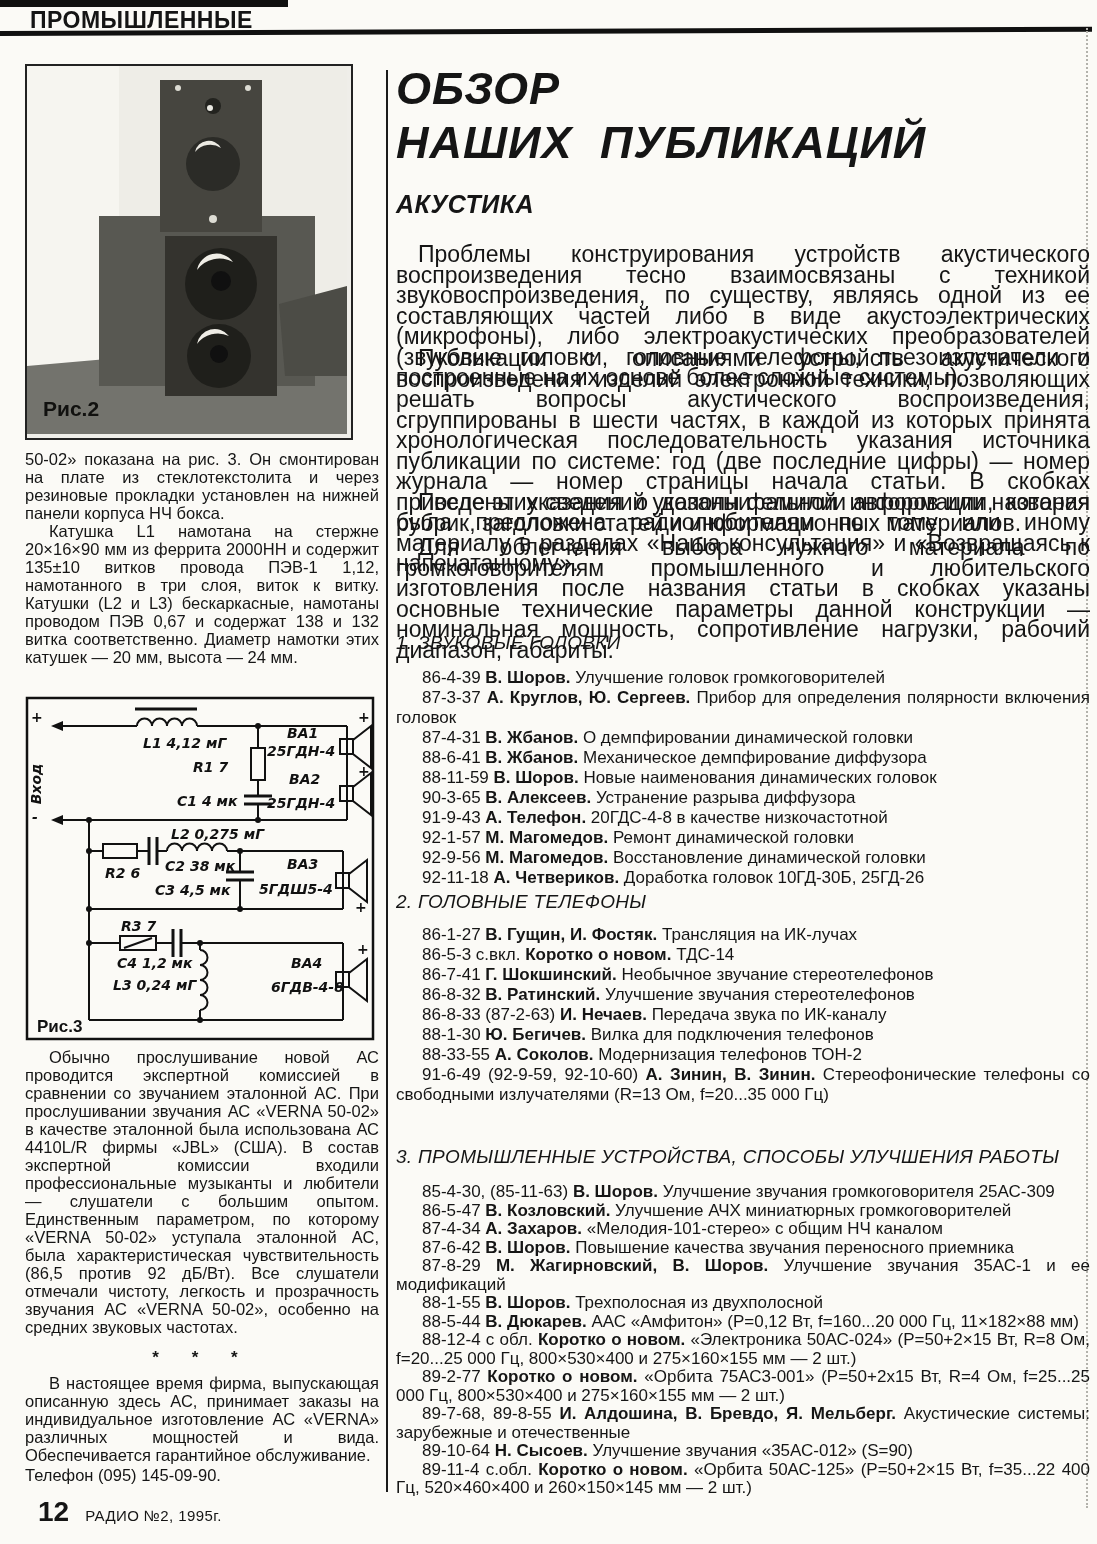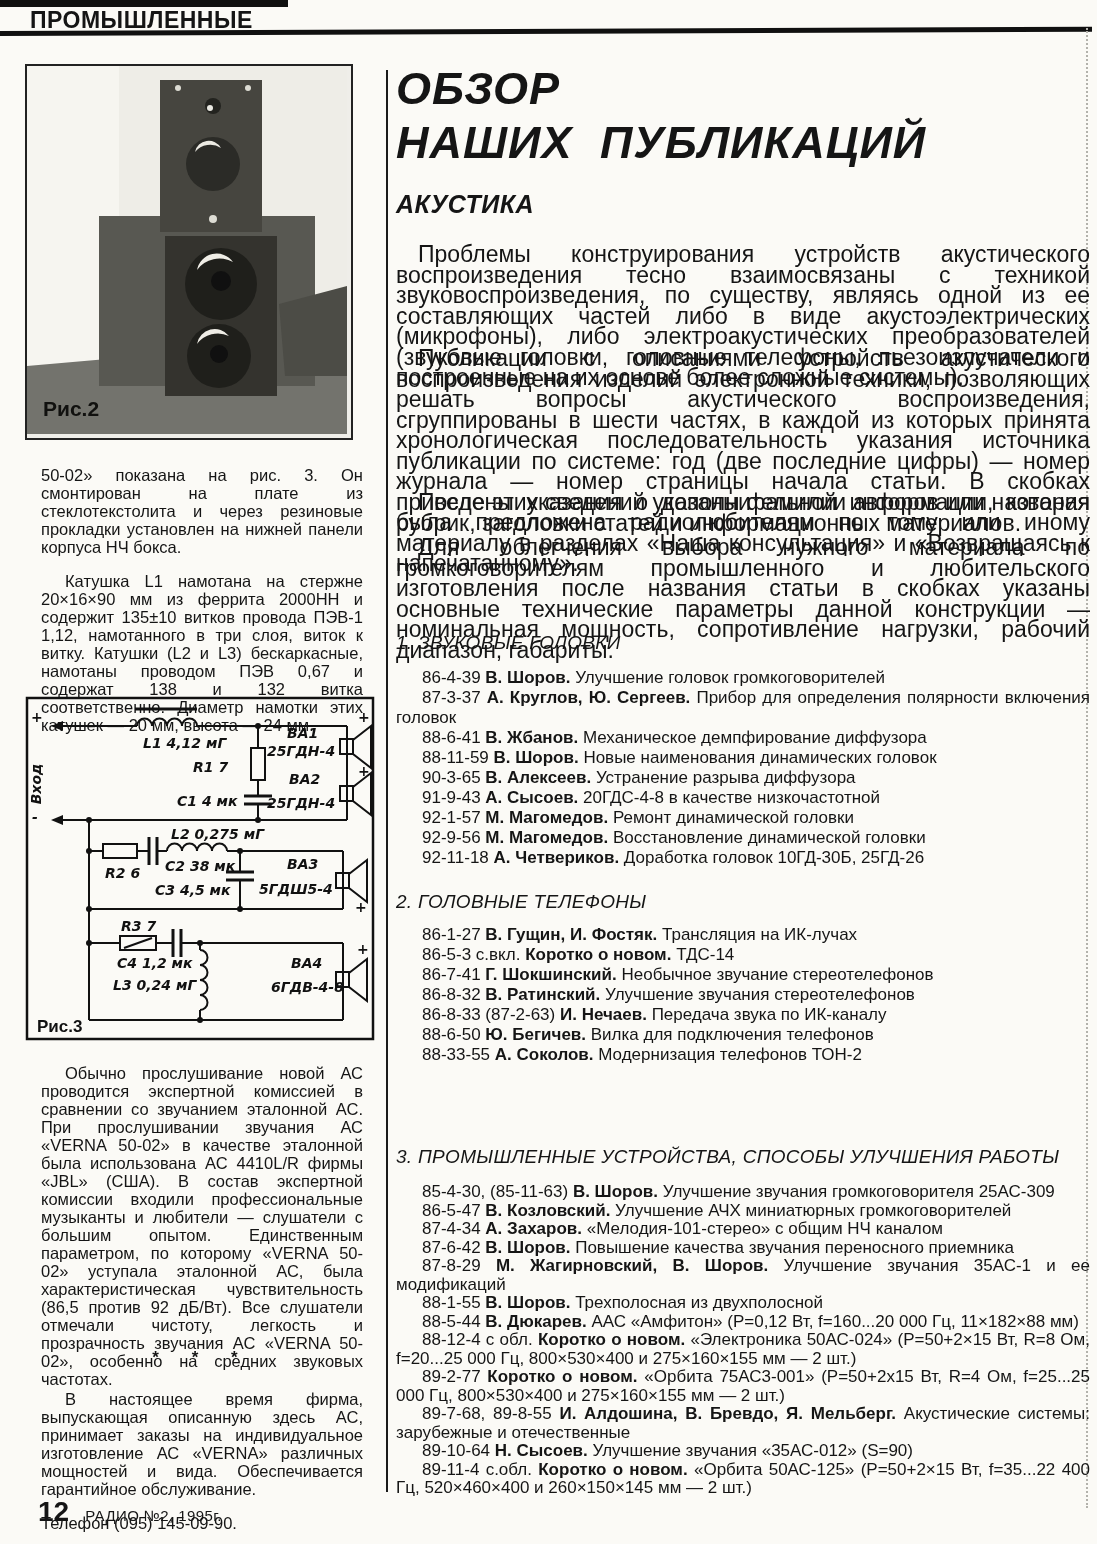--- a/index.html
+++ b/index.html
@@ -11,21 +11,21 @@
   
   .topbar{position:absolute;left:0;top:0;width:288px;height:7px;background:#101010;}
   .rubric{position:absolute;left:30px;top:7px;font-size:23px;font-weight:700;letter-spacing:.5px;}
   .rubric-rule{position:absolute;left:0;top:31px;width:1092px;height:5px;background:#101010;transform:rotate(-.22deg);transform-origin:left center;}
   .page-edge{position:absolute;left:1086px;top:28px;height:1480px;border-left:2px dotted #b3b2ac;}
   .col-divider{position:absolute;left:386px;top:70px;height:1422px;width:2px;background:#1a1a1a;}
 
   
   .photo-frame{position:absolute;left:25px;top:64px;width:324px;height:372px;border:2px solid #222;background:#efeee9;}
   .left-text{position:absolute;left:25px;width:354px;font-size:16.5px;line-height:18px;text-align:justify;}
-  .left-text p{margin:16px;}
+  .left-text p{margin:0;}
   .left-text p.ind{text-indent:24px;}
   #left-para-1{top:450px;}
   #left-para-2{top:1048px;}
   #left-para-3{top:1374px;}
   .stars{position:absolute;left:25px;top:1348px;width:354px;text-align:center;font-size:17px;font-weight:700;letter-spacing:14px;}
   .phone-line{text-indent:0 !important;margin-top:2px !important;}
 
   .circuit{position:absolute;left:25px;top:696px;width:350px;height:345px;}
   .circuit svg{display:block;}
   .clabel{font-family:"DejaVu Sans",sans-serif;font-style:italic;font-weight:700;font-size:14px;fill:#111;}
@@ -231,38 +231,40 @@
       <p>После этих сведений указаны фамилии авторов или названия рубрик, заголовки статей и информационных материалов.</p>
     </div>
   <div class="rblock intro" id="intro-4">
       <p>Для облегчения выбора нужного материала по громкоговорителям промышленного и любительского изготовления после названия статьи в скобках указаны основные технические параметры данной конструкции — номинальная мощность, сопротивление нагрузки, рабочий диапазон, габариты.</p>
     </div>
 
   <div class="rblock sec-head" id="sec-head-1">1. ЗВУКОВЫЕ ГОЛОВКИ</div>
   <div class="rblock entries" id="entries-1">
       <p><span>86-4-39 </span><b>В. Шоров.</b><span> Улучшение головок громкоговорителей</span></p>
       <p><span>87-3-37 </span><b>А. Круглов, Ю. Сергеев.</b><span> Прибор для определения полярности включения головок</span></p>
+      <p><span>87-4-31 </span><b>В. Жбанов.</b><span> О демпфировании динамической головки</span></p>
       <p><span>88-6-41 </span><b>В. Жбанов.</b><span> Механическое демпфирование диффузора</span></p>
       <p><span>88-11-59 </span><b>В. Шоров.</b><span> Новые наименования динамических головок</span></p>
       <p><span>90-3-65 </span><b>В. Алексеев.</b><span> Устранение разрыва диффузора</span></p>
-      <p><span>91-9-43 </span><b>А. Сысоев.</b><span> 20ГДС-4-8 в качестве низкочастотной</span></p>
+      <p><span>91-9-43 </span><b>А. Телефон.</b><span> 20ГДС-4-8 в качестве низкочастотной</span></p>
       <p><span>92-1-57 </span><b>М. Магомедов.</b><span> Ремонт динамической головки</span></p>
       <p><span>92-9-56 </span><b>М. Магомедов.</b><span> Восстановление динамической головки</span></p>
       <p><span>92-11-18 </span><b>А. Четвериков.</b><span> Доработка головок 10ГД-30Б, 25ГД-26</span></p>
     </div>
 
   <div class="rblock sec-head" id="sec-head-2">2. ГОЛОВНЫЕ ТЕЛЕФОНЫ</div>
   <div class="rblock entries" id="entries-2">
       <p><span>86-1-27 </span><b>В. Гущин, И. Фостяк.</b><span> Трансляция на ИК-лучах</span></p>
       <p><span>86-5-3 с.вкл. </span><b>Коротко о новом.</b><span> ТДС-14</span></p>
       <p><span>86-7-41 </span><b>Г. Шокшинский.</b><span> Необычное звучание стереотелефонов</span></p>
       <p><span>86-8-32 </span><b>В. Ратинский.</b><span> Улучшение звучания стереотелефонов</span></p>
       <p><span>86-8-33 (87-2-63) </span><b>И. Нечаев.</b><span> Передача звука по ИК-каналу</span></p>
-      <p><span>88-6-50 </span><b>Ю. Бегичев.</b><span> Вилка для подключения телефонов</span></p>
+      <p><span>88-1-30 </span><b>Ю. Бегичев.</b><span> Вилка для подключения телефонов</span></p>
       <p><span>88-33-55 </span><b>А. Соколов.</b><span> Модернизация телефонов ТОН-2</span></p>
+      <p><span>91-6-49 (92-9-59, 92-10-60) </span><b>А. Зинин, В. Зинин.</b><span> Стереофонические телефоны со свободными излучателями (R=13 Ом, f=20...35 000 Гц)</span></p>
     </div>
 
   <div class="rblock sec-head" id="sec-head-3">3. ПРОМЫШЛЕННЫЕ УСТРОЙСТВА, СПОСОБЫ УЛУЧШЕНИЯ РАБОТЫ</div>
   <div class="rblock entries" id="entries-3">
       <p><span>85-4-30, (85-11-63) </span><b>В. Шоров.</b><span> Улучшение звучания громкоговорителя 25АС-309</span></p>
       <p><span>86-5-47 </span><b>В. Козловский.</b><span> Улучшение АЧХ миниатюрных громкоговорителей</span></p>
       <p><span>87-4-34 </span><b>А. Захаров.</b><span> «Мелодия-101-стерео» с общим НЧ каналом</span></p>
       <p><span>87-6-42 </span><b>В. Шоров.</b><span> Повышение качества звучания переносного приемника</span></p>
       <p><span>87-8-29 </span><b>М. Жагирновский, В. Шоров.</b><span> Улучшение звучания 35АС-1 и ее модификаций</span></p>
       <p><span>88-1-55 </span><b>В. Шоров.</b><span> Трехполосная из двухполосной</span></p>

